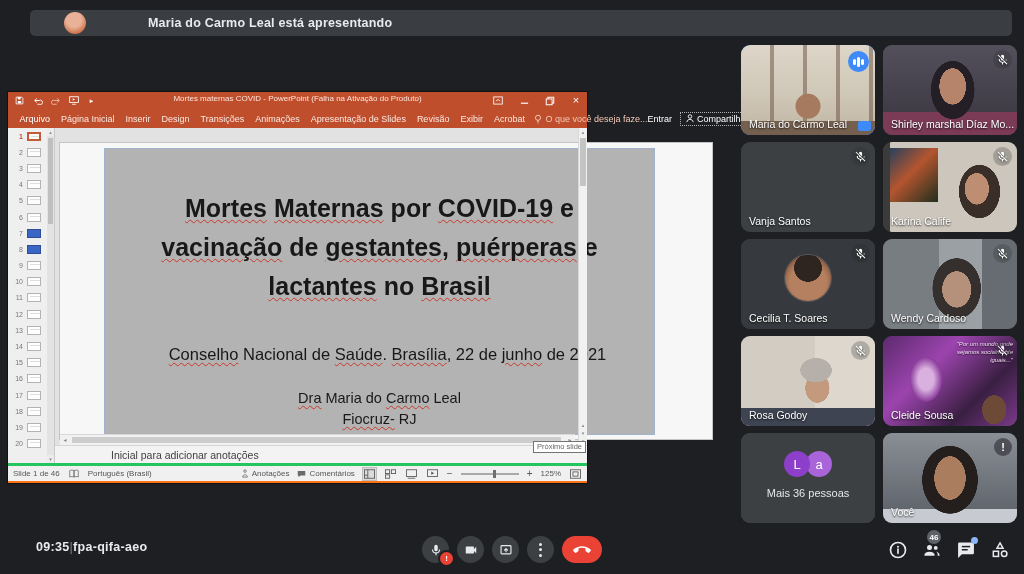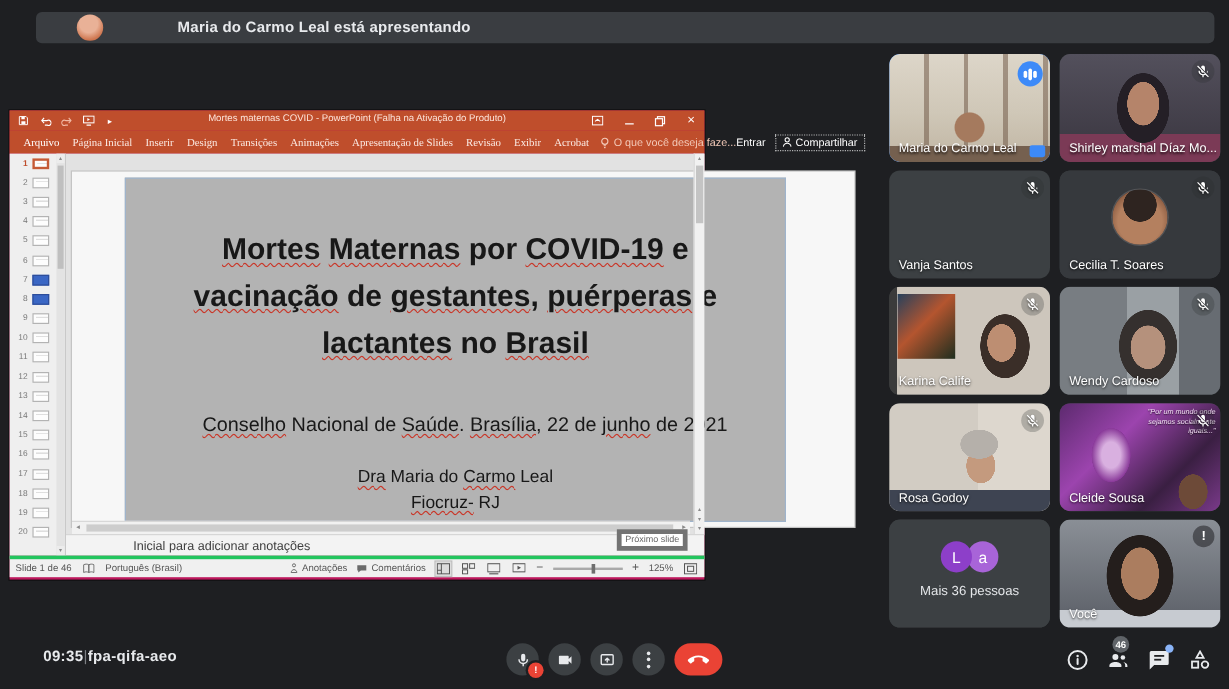--- a/index.html
+++ b/index.html
@@ -8,33 +8,33 @@
   .stage { position:relative; width:1024px; height:574px; background:#1e1f22; }
 
   
   .banner { position:absolute; left:30px; top:10px; width:982px; height:26px;
     background:#3a3d41; border-radius:5px; color:#e8eaed; font-size:12.5px; }
   .banner .avatar { position:absolute; left:34px; top:2px; width:22px; height:22px; border-radius:50%;
     background:radial-gradient(circle at 45% 35%, #e9b197 0 40%, #d07a54 70%, #b95233 100%); }
   .banner .btxt { position:absolute; left:118px; top:6px; font-weight:bold; letter-spacing:.2px; }
 
   
-  .ppt { position:absolute; left:8px; top:92px; width:579px; height:391px; background:#be185d;
+  .ppt { position:absolute; left:8px; top:92px; width:579px; height:391px; background:#f97316;
     box-shadow:0 0 0 1px rgba(0,0,0,.45); font-family:"Liberation Sans","DejaVu Sans",sans-serif; }
   .ppt-titlebar { position:relative; height:17px; background:#bf4e2c; color:#fff; }
   .qat { position:absolute; left:6px; top:0; height:17px; display:flex; align-items:center; gap:7px; }
   .qat .qi { width:11px; height:11px; display:flex; align-items:center; justify-content:center; }
   .qat svg { display:block; }
   .win-title { position:absolute; left:0; right:0; top:2px; text-align:center; font-size:8px; color:#fde4da; }
   .win-ctrls { position:absolute; right:4px; top:0; height:17px; display:flex; align-items:center; gap:12px; color:#fff; }
   .wc { width:14px; height:13px; display:flex; align-items:center; justify-content:center; font-size:9px; line-height:1; }
   .wc svg { display:block; }
 
   .ppt-menubar { position:relative; height:19px; background:#bf4e2c; display:flex; align-items:center; color:#fff; }
-  .tabs { display:flex; align-items:flex-end; padding-left:6px;font-family:Liberation Serif, serif; }
+  .tabs { display:flex; align-items:flex-end; padding-left:6px; }
   .tab { font-size:9px; padding:0 5.5px; white-space:nowrap; color:#fbe9e2; }
   .tab.active { color:#fff; }
   .tellme { display:flex; align-items:center; gap:3px; font-size:9px; color:#f3c9b8; margin-left:4px; white-space:nowrap; }
   .menu-right { margin-left:auto; display:flex; align-items:center; gap:8px; padding-right:6px; font-size:9px; }
   .share-btn { display:flex; align-items:center; gap:3px; border:1px dotted rgba(255,255,255,.65); padding:1px 5px; }
 
   .ppt-body { position:relative; display:flex; height:335px; }
   .thumbs { position:relative; width:47px; background:#efefef; border-right:1px solid #c9c9c9; overflow:hidden; }
   .thumb-item { height:16.2px; display:flex; align-items:center; gap:4px; padding-left:5px; }
   .thumb-num { width:10px; text-align:right; font-size:7px; color:#777; }
@@ -67,21 +67,21 @@
   .vscroll .v-thumb { position:absolute; top:10px; left:1px; width:6px; height:48px; background:#c4c4c4; }
   .vscroll .va-cluster { position:absolute; bottom:0; left:0; right:0; text-align:center; line-height:8px; }
   .hscroll { position:absolute; left:5px; right:12px; bottom:0; height:11px; background:#f1f1f1; border-top:1px solid #d8d8d8;
     font-size:6px; color:#8a8a8a; }
   .hscroll .ha-left { position:absolute; left:0; top:0; width:10px; height:10px; text-align:center; line-height:10px; }
   .hscroll .ha-right { position:absolute; right:0; top:0; width:10px; height:10px; text-align:center; line-height:10px; }
   .hscroll .h-thumb { position:absolute; left:12px; right:14px; top:2px; height:6px; background:#cdcdcd; }
 
   .notes { position:relative; height:18px; background:#f3f3f3; border-top:1px solid #d6d6d6;
     font-size:10.5px; color:#3f3f3f; padding-left:56px; display:flex; align-items:center; }
-  .next-tip { position:absolute; right:14px; top:-5px; background:#fff; border:4px solid #737373;
+  .next-tip { position:absolute; right:1px; top:-5px; background:#fff; border:1px solid #737373;
     font-size:7.5px; color:#666; padding:0 3px; line-height:10px; white-space:nowrap; }
 
   .statusbar { position:relative; height:18px; background:#f0f0f0; border-top:3px solid #22c55e;
     display:flex; align-items:center; font-size:8px; color:#565656; padding:0 5px; gap:9px; }
   .sb-right { margin-left:auto; display:flex; align-items:center; gap:8px; }
   .sb-ico { display:flex; align-items:center; gap:3px; }
   .view-ic { width:13px; height:12px; display:flex; align-items:center; justify-content:center; }
   .view-ic.on { background:#dcdcdc; outline:1px solid #bdbdbd; }
   .zoom-track { position:relative; width:58px; height:2px; background:#a9a9a9; }
   .zoom-thumb { position:absolute; left:32px; top:-3px; width:3px; height:8px; background:#6e6e6e; }
@@ -486,37 +486,37 @@
       <div class="tile">
         <div class="vid v-vanja"></div>
         <div class="mic-ind">
           <svg width="13" height="13" viewBox="0 0 24 24">
             <path fill="#fff" d="M15 11V6a3 3 0 0 0-6 0v.18l6 6zM18.3 11a6.3 6.3 0 0 1-.57 2.27l1.3 1.3A7.9 7.9 0 0 0 19 11h-.7zM4.27 3 3 4.27l6 6V11a3 3 0 0 0 4.24 2.73l1.66 1.66A5 5 0 0 1 7 11H5a7 7 0 0 0 6 6.92V21h2v-3.08a6.9 6.9 0 0 0 2.54-.9L19.73 21 21 19.73z"></path>
           </svg>
         </div>
         <div class="tile-name">Vanja Santos</div>
       </div>
       <div class="tile">
+        <div class="vid v-karina"></div>
+        <div class="mic-ind">
+          <svg width="13" height="13" viewBox="0 0 24 24">
+            <path fill="#fff" d="M15 11V6a3 3 0 0 0-6 0v.18l6 6zM18.3 11a6.3 6.3 0 0 1-.57 2.27l1.3 1.3A7.9 7.9 0 0 0 19 11h-.7zM4.27 3 3 4.27l6 6V11a3 3 0 0 0 4.24 2.73l1.66 1.66A5 5 0 0 1 7 11H5a7 7 0 0 0 6 6.92V21h2v-3.08a6.9 6.9 0 0 0 2.54-.9L19.73 21 21 19.73z"></path>
+          </svg>
+        </div>
+        <div class="tile-name">Karina Calife</div>
+      </div>
+      <div class="tile">
         <div class="vid v-cecilia"></div>
         <div class="avatar-photo"></div>
         <div class="mic-ind">
           <svg width="13" height="13" viewBox="0 0 24 24">
             <path fill="#fff" d="M15 11V6a3 3 0 0 0-6 0v.18l6 6zM18.3 11a6.3 6.3 0 0 1-.57 2.27l1.3 1.3A7.9 7.9 0 0 0 19 11h-.7zM4.27 3 3 4.27l6 6V11a3 3 0 0 0 4.24 2.73l1.66 1.66A5 5 0 0 1 7 11H5a7 7 0 0 0 6 6.92V21h2v-3.08a6.9 6.9 0 0 0 2.54-.9L19.73 21 21 19.73z"></path>
           </svg>
         </div>
         <div class="tile-name">Cecilia T. Soares</div>
-      </div>
-      <div class="tile">
-        <div class="vid v-karina"></div>
-        <div class="mic-ind">
-          <svg width="13" height="13" viewBox="0 0 24 24">
-            <path fill="#fff" d="M15 11V6a3 3 0 0 0-6 0v.18l6 6zM18.3 11a6.3 6.3 0 0 1-.57 2.27l1.3 1.3A7.9 7.9 0 0 0 19 11h-.7zM4.27 3 3 4.27l6 6V11a3 3 0 0 0 4.24 2.73l1.66 1.66A5 5 0 0 1 7 11H5a7 7 0 0 0 6 6.92V21h2v-3.08a6.9 6.9 0 0 0 2.54-.9L19.73 21 21 19.73z"></path>
-          </svg>
-        </div>
-        <div class="tile-name">Karina Calife</div>
       </div>
       <div class="tile">
         <div class="vid v-wendy"></div>
         <div class="mic-ind">
           <svg width="13" height="13" viewBox="0 0 24 24">
             <path fill="#fff" d="M15 11V6a3 3 0 0 0-6 0v.18l6 6zM18.3 11a6.3 6.3 0 0 1-.57 2.27l1.3 1.3A7.9 7.9 0 0 0 19 11h-.7zM4.27 3 3 4.27l6 6V11a3 3 0 0 0 4.24 2.73l1.66 1.66A5 5 0 0 1 7 11H5a7 7 0 0 0 6 6.92V21h2v-3.08a6.9 6.9 0 0 0 2.54-.9L19.73 21 21 19.73z"></path>
           </svg>
         </div>
         <div class="tile-name">Wendy Cardoso</div>
       </div>

